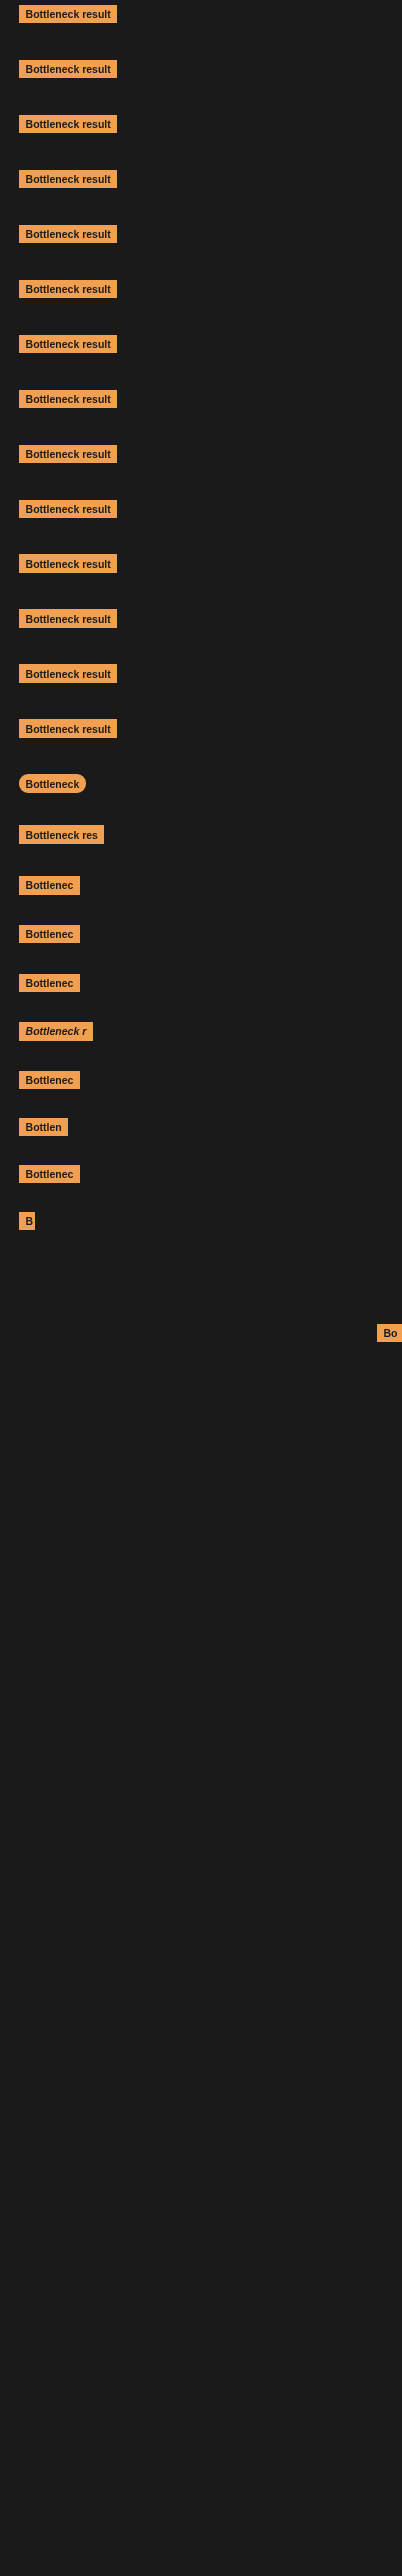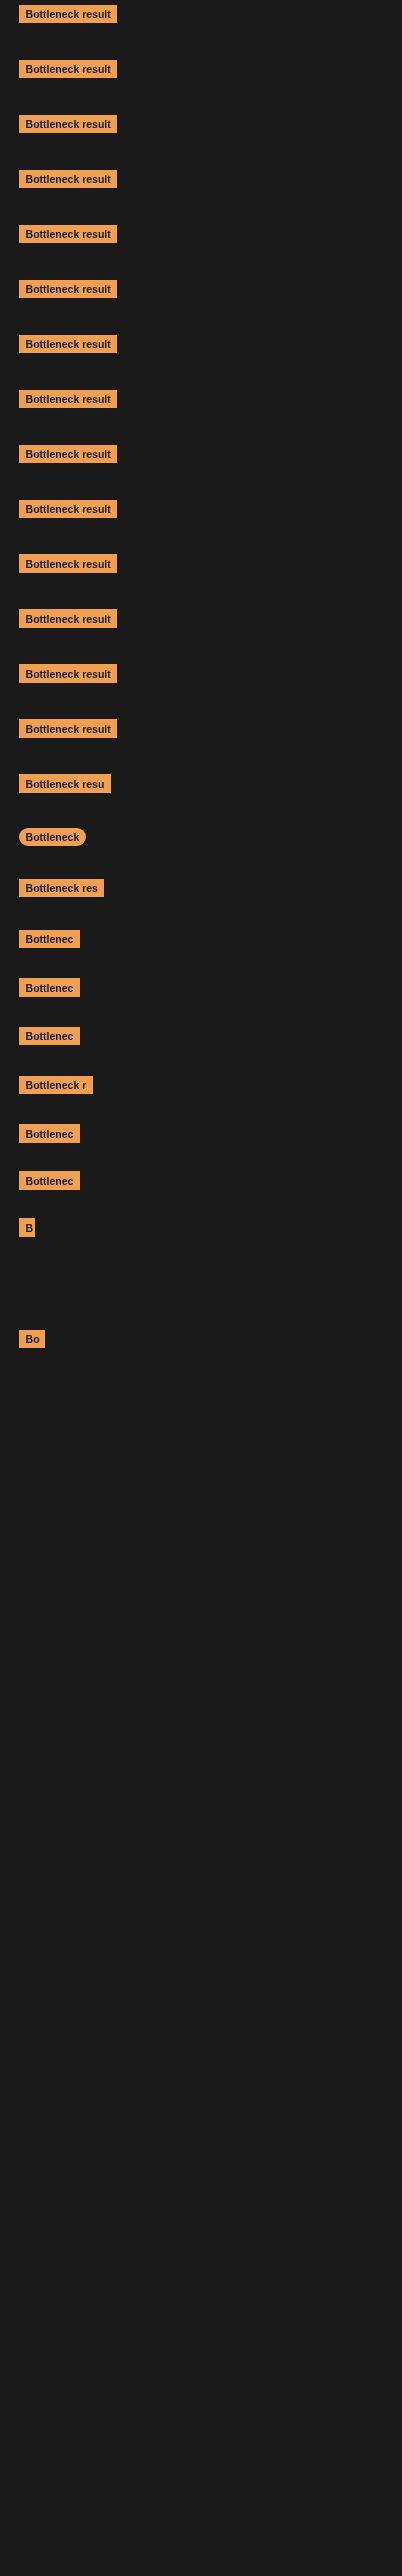--- a/index.html
+++ b/index.html
@@ -84,32 +84,32 @@
       <div class="bottleneck-item item-5" style="margin-bottom: 24px;"><span class="bottleneck-label" style="max-width: 141px; display: inline-block;">Bottleneck result</span></div>
       <div class="bottleneck-item item-6" style="margin-bottom: 24px;"><span class="bottleneck-label" style="max-width: 141px; display: inline-block;">Bottleneck result</span></div>
       <div class="bottleneck-item item-7" style="margin-bottom: 24px;"><span class="bottleneck-label" style="max-width: 141px; display: inline-block;">Bottleneck result</span></div>
       <div class="bottleneck-item item-8" style="margin-bottom: 24px;"><span class="bottleneck-label" style="max-width: 141px; display: inline-block;">Bottleneck result</span></div>
       <div class="bottleneck-item item-9" style="margin-bottom: 24px;"><span class="bottleneck-label" style="max-width: 141px; display: inline-block;">Bottleneck result</span></div>
       <div class="bottleneck-item item-10" style="margin-bottom: 24px;"><span class="bottleneck-label" style="max-width: 141px; display: inline-block;">Bottleneck result</span></div>
       <div class="bottleneck-item item-11" style="margin-bottom: 24px;"><span class="bottleneck-label" style="max-width: 141px; display: inline-block;">Bottleneck result</span></div>
       <div class="bottleneck-item item-12" style="margin-bottom: 24px;"><span class="bottleneck-label" style="max-width: 141px; display: inline-block;">Bottleneck result</span></div>
       <div class="bottleneck-item item-13" style="margin-bottom: 24px;"><span class="bottleneck-label" style="max-width: 141px; display: inline-block;">Bottleneck result</span></div>
       <div class="bottleneck-item item-14" style="margin-bottom: 24px;"><span class="bottleneck-label" style="max-width: 141px; display: inline-block;">Bottleneck result</span></div>
-      <div class="bottleneck-item item-15" style="margin-bottom: 22.5px;"><span class="bottleneck-label" style="max-width: 133px; display: inline-block;">Bottleneck resu</span></div>
       <div class="bottleneck-item item-16" style="margin-bottom: 20px;"><span class="bottleneck-label" style="max-width: 89px; display: inline-block;">Bottleneck</span></div>
       <div class="bottleneck-item item-17" style="margin-bottom: 20px;"><span class="bottleneck-label" style="max-width: 113px; display: inline-block;">Bottleneck res</span></div>
       <div class="bottleneck-item item-18" style="margin-bottom: 17.7px;"><span class="bottleneck-label" style="max-width: 76px; display: inline-block;">Bottlenec</span></div>
       <div class="bottleneck-item item-19" style="margin-bottom: 17.7px;"><span class="bottleneck-label" style="max-width: 81px; display: inline-block;">Bottlenec</span></div>
       <div class="bottleneck-item item-20" style="margin-bottom: 17.7px;"><span class="bottleneck-label" style="max-width: 76px; display: inline-block;">Bottlenec</span></div>
-      <div class="bottleneck-item item-21" style="margin-bottom: 17.7px;"><span class="bottleneck-label" style="max-width: 87px; display: inline-block;">Bottleneck r</span></div>
+      <div class="bottleneck-item item-21" style="margin-bottom: 17.7px;"><span class="bottleneck-label" style="max-width: 87px; display: inline-block; font-style: italic;">Bottleneck r</span></div>
       <div class="bottleneck-item item-23" style="margin-bottom: 16px;"><span class="bottleneck-label" style="max-width: 81px; display: inline-block;">Bottlenec</span></div>
+      <div class="bottleneck-item item-24" style="margin-bottom: 16px;"><span class="bottleneck-label" style="max-width: 64px; display: inline-block;">Bottlen</span></div>
       <div class="bottleneck-item item-25" style="margin-bottom: 16px;"><span class="bottleneck-label" style="max-width: 81px; display: inline-block;">Bottlenec</span></div>
       <div class="bottleneck-item item-26" style="margin-bottom: 13px;"><span class="bottleneck-label" style="max-width: 16px; display: inline-block;">B</span></div>
       <div class="bottleneck-item item-27" style="margin-bottom: 13px;"></div>
       <div class="bottleneck-item item-28" style="margin-bottom: 13px;"></div>
       <div class="bottleneck-item item-29" style="margin-bottom: 13px;"></div>
-      <div class="bottleneck-item item-30" style="margin-bottom: 11.3px;"><span class="bottleneck-label" style="max-width: 26px; display: inline-block;">Bo</span></div>
+      <div class="bottleneck-item item-30" style="margin-bottom: 11.3px; text-align: right;"><span class="bottleneck-label" style="max-width: 26px; display: inline-block;">Bo</span></div>
       <div class="bottleneck-item item-31" style="margin-bottom: 105px;"></div>
       <div class="bottleneck-item item-32" style="margin-bottom: 105px;"></div>
       <div class="bottleneck-item item-33" style="margin-bottom: 105px;"></div>
     </div>
 </div>
 
 
 </body></html>

